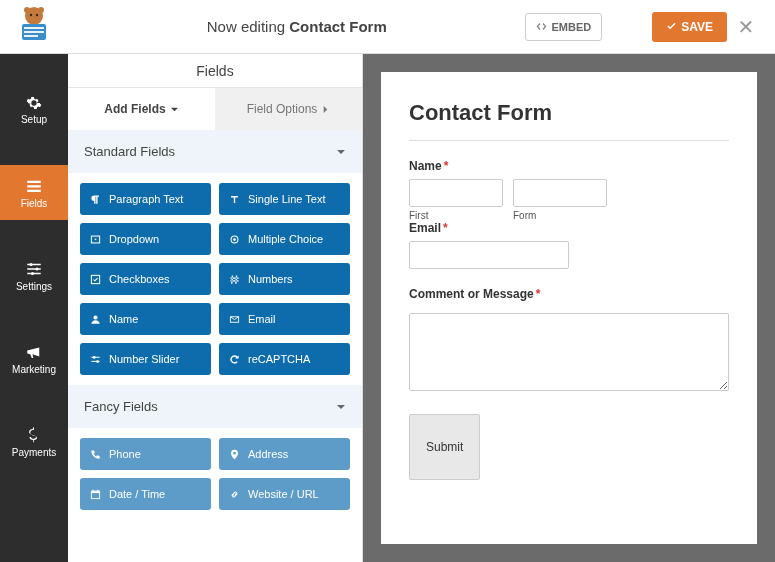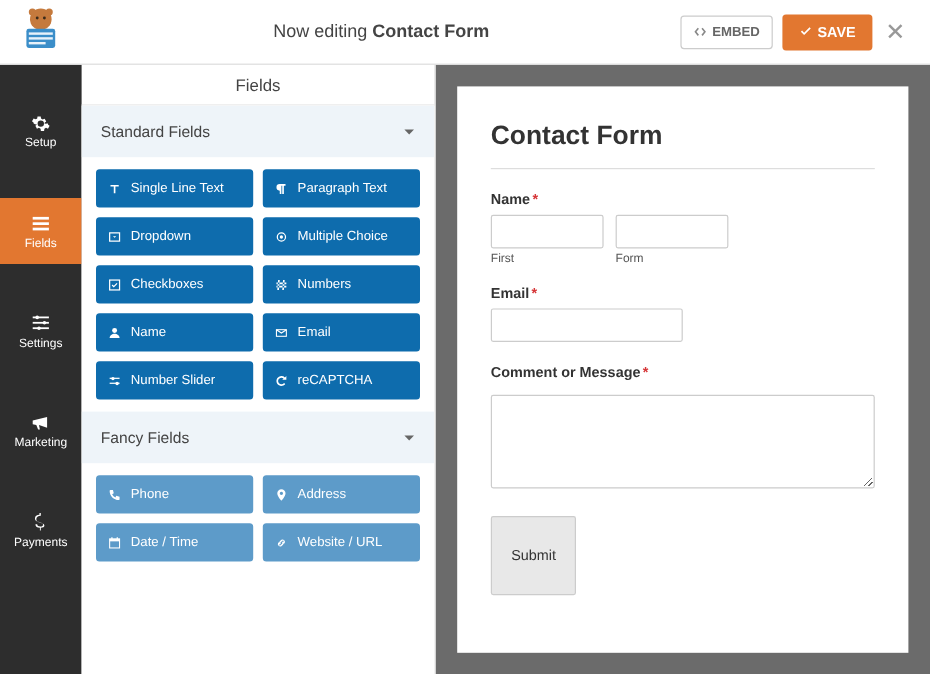--- a/index.html
+++ b/index.html
@@ -2,21 +2,21 @@
 <html><head>
 <meta charset="utf-8">
 <style>
 * { box-sizing: border-box; margin: 0; padding: 0; }
 body { font-family: -apple-system, BlinkMacSystemFont, "Segoe UI", Arial, sans-serif; font-size: 13px; color: #444; width: 775px; height: 562px; overflow: hidden; background: #fff; }
 .topbar { height: 54px; border-bottom: 1px solid #ddd; display: flex; align-items: center; padding: 0 10px 0 0; position: relative; }
 .logo { width: 68px; height: 54px; display: flex; align-items: flex-start; justify-content: center; padding-top: 4px; }
 .title-area { flex: 1; text-align: center; font-size: 15px; color: #444; }
 .title-area strong { font-weight: 700; }
 .embed-btn { border: 1px solid #ccc; background: #fff; color: #666; font-size: 11px; font-weight: 600; padding: 7px 10px; border-radius: 3px; margin-right: 8px; cursor: pointer; display: flex; align-items: center; gap: 4px; }
-.save-btn { background: #e27730; color: #fff; border: none; font-size: 12px; font-weight: 700; padding: 8px 14px; border-radius: 3px; cursor: pointer; display: flex; align-items: center; gap: 4px; }
+.save-btn { background: #e27730; color: #fff; border: none; font-size: 12px; font-weight: 700; padding: 8px 14px; border-radius: 3px; cursor: pointer; display: flex; align-items: center; gap: 4px; margin-left: 42px; }
 .close-x { width: 38px; text-align: center; color: #999; font-size: 20px; cursor: pointer; }
 .main { display: flex; height: calc(562px - 54px); }
 .sidenav { width: 68px; background: #2d2d2d; display: flex; flex-direction: column; }
 .sidenav-item { height: 55px; display: flex; flex-direction: column; align-items: center; justify-content: center; color: #fff; font-size: 10px; cursor: pointer; gap: 3px; margin-top: 28px; }
 .sidenav-item.active { background: #e27730; }
 .sidenav-item svg { width: 18px; height: 18px; fill: #fff; }
 .sidenav-item.setup svg { width: 16px; height: 16px; }
 .panel { width: 295px; border-right: 1px solid #ddd; display: flex; flex-direction: column; position: relative; }
 .sec-title { height: 34px; line-height: 34px; text-align: center; font-size: 14px; color: #444; border-bottom: 1px solid #e5e5e5; }
 .tabs { display: flex; height: 42px; }
@@ -31,21 +31,21 @@
 .field-grid { padding: 10px 12px; display: grid; grid-template-columns: 1fr 1fr; gap: 8px; }
 .field-btn { background: #0e6cad; color: #fff; border: none; border-radius: 3px; padding: 10px 10px; font-size: 11px; text-align: left; cursor: pointer; display: flex; align-items: center; gap: 8px; }
 .field-btn.fancy { background: #5d9bc9; }
 .field-btn svg { width: 11px; height: 11px; fill: #fff; flex-shrink: 0; }
 .preview { flex: 1; background: #6b6b6b; padding: 18px; overflow: auto; }
 .form-card { background: #fff; padding: 28px 28px 30px; min-height: 100%; }
 .form-title { font-size: 22px; font-weight: 700; color: #333; margin-bottom: 14px; }
 .form-hr { border: none; border-top: 1px solid #ddd; margin-bottom: 18px; }
 .form-label { font-size: 12px; font-weight: 700; color: #333; margin-bottom: 6px; display: block; }
 .req { color: #d63638; margin-left: 2px; }
-.name-row { display: flex; gap: 10px; margin-bottom: 16px; }
+.name-row { display: flex; gap: 10px; }
 .name-col { display: flex; flex-direction: column; }
 .name-col input { width: 94px; }
 .sub { font-size: 10px; color: #555; margin-top: 3px; }
 input[type=text], textarea { border: 1px solid #ccc; border-radius: 2px; padding: 6px; font-size: 12px; font-family: inherit; }
 .email-row { margin-bottom: 18px; }
 .email-row input { width: 160px; display: block; margin-top: 6px; }
 .msg-row textarea { width: 100%; height: 78px; resize: both; margin-top: 6px; }
 .submit-btn { background: #e8e8e8; border: 1px solid #ccc; padding: 25px 16px; font-size: 12px; color: #333; border-radius: 2px; cursor: pointer; margin-top: 20px; }
 </style>
 </head>
@@ -119,39 +119,53 @@
     <div class="sidenav-item">
       <svg viewBox="0 0 24 24">
           <path d="M12 2v3c-3 0-5 1.5-5 4 0 5 9 3 9 7 0 1.5-1.5 2.5-4 2.5v3h-1v-3c-3 0-5-1.5-5-4h2c0 1.5 1.5 2.5 3.5 2.5s3-1 3-2c0-4-9-2-9-7 0-2.5 2-4 5-4V2h1z"></path>
         </svg>
       <span>Payments</span>
     </div>
   </div>
 
   <div class="panel">
     <div class="sec-title">Fields</div>
+    <div class="tabs">
+      <div class="tab active">
+        <span>Add Fields</span>
+        <svg viewBox="0 0 10 10">
+            <path d="M1 3l4 4 4-4z"></path>
+          </svg>
+      </div>
+      <div class="tab">
+        <span>Field Options</span>
+        <svg viewBox="0 0 10 10">
+            <path d="M3 1l4 4-4 4z"></path>
+          </svg>
+      </div>
+    </div>
     <div class="panel-scroll">
       <div class="group-head">
         <span>Standard Fields</span>
         <svg viewBox="0 0 10 10">
             <path d="M1 3l4 4 4-4z"></path>
           </svg>
       </div>
       <div class="field-grid">
         <button class="field-btn">
             <svg viewBox="0 0 16 16">
+              <path d="M6 2a4 4 0 000 8v4h2V4h1v10h2V4h2V2H6z"></path>
+            </svg>
+            <span>Paragraph Text</span>
+          </button>
+        <button class="field-btn">
+            <svg viewBox="0 0 16 16">
               <path d="M3 3h10v2H9v8H7V5H3z"></path>
             </svg>
             <span>Single Line Text</span>
-          </button>
-        <button class="field-btn">
-            <svg viewBox="0 0 16 16">
-              <path d="M6 2a4 4 0 000 8v4h2V4h1v10h2V4h2V2H6z"></path>
-            </svg>
-            <span>Paragraph Text</span>
           </button>
         <button class="field-btn">
             <svg viewBox="0 0 16 16">
               <rect x="2" y="3" width="12" height="10" fill="none" stroke="#fff" stroke-width="1.5"></rect>
               <path d="M6 7l2 2 2-2z"></path>
             </svg>
             <span>Dropdown</span>
           </button>
         <button class="field-btn">
             <svg viewBox="0 0 16 16">

